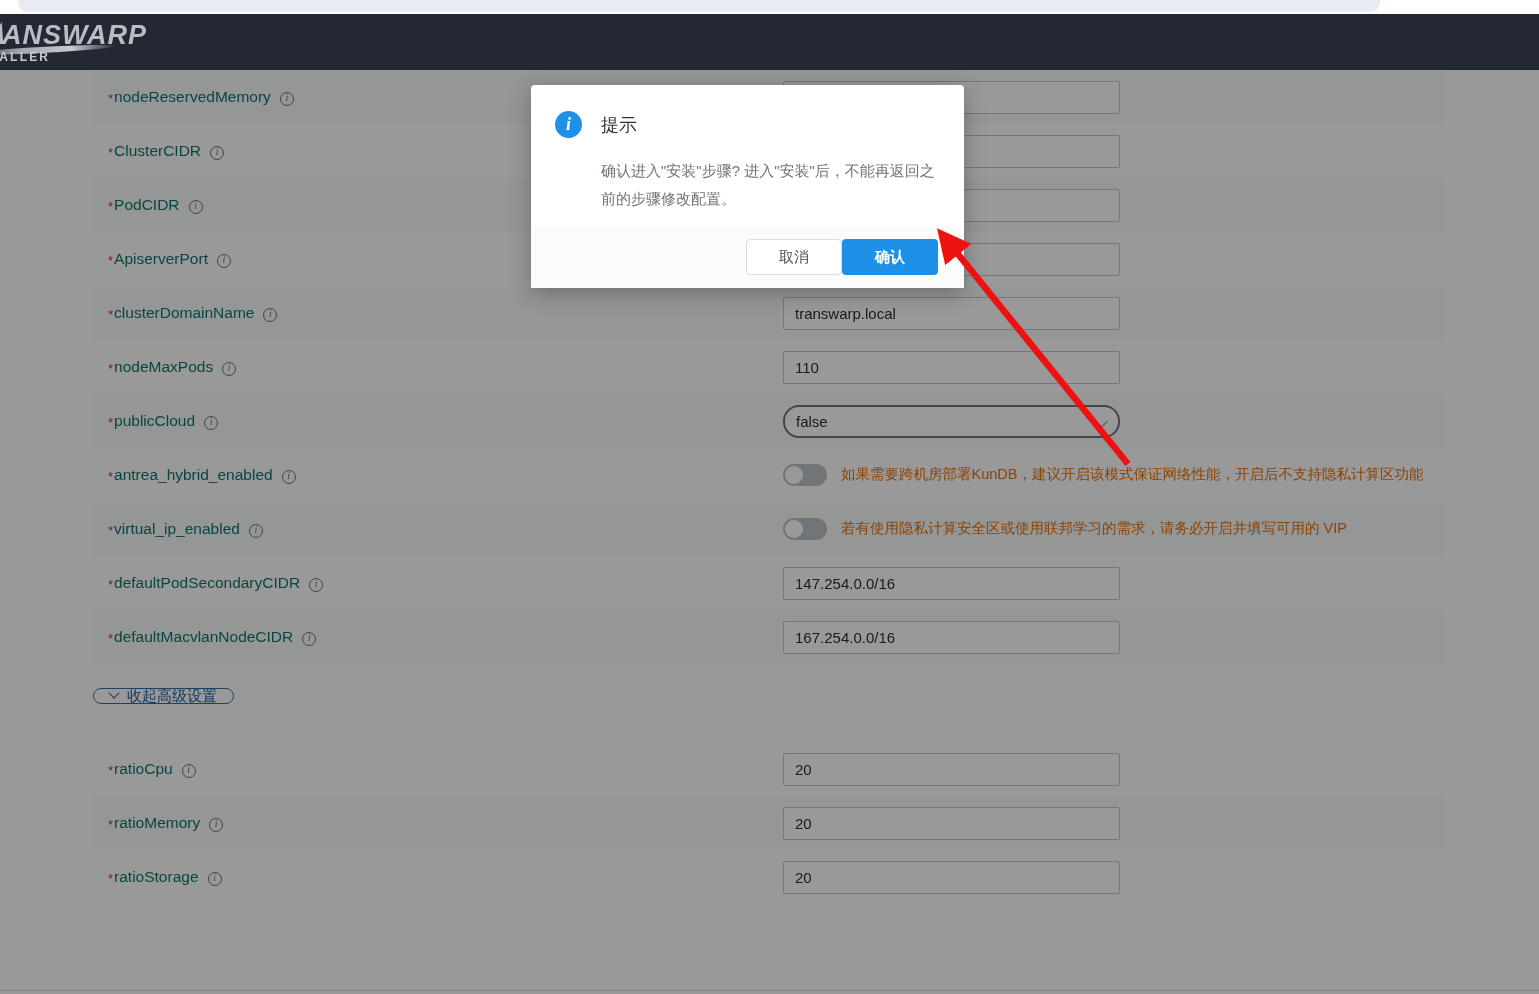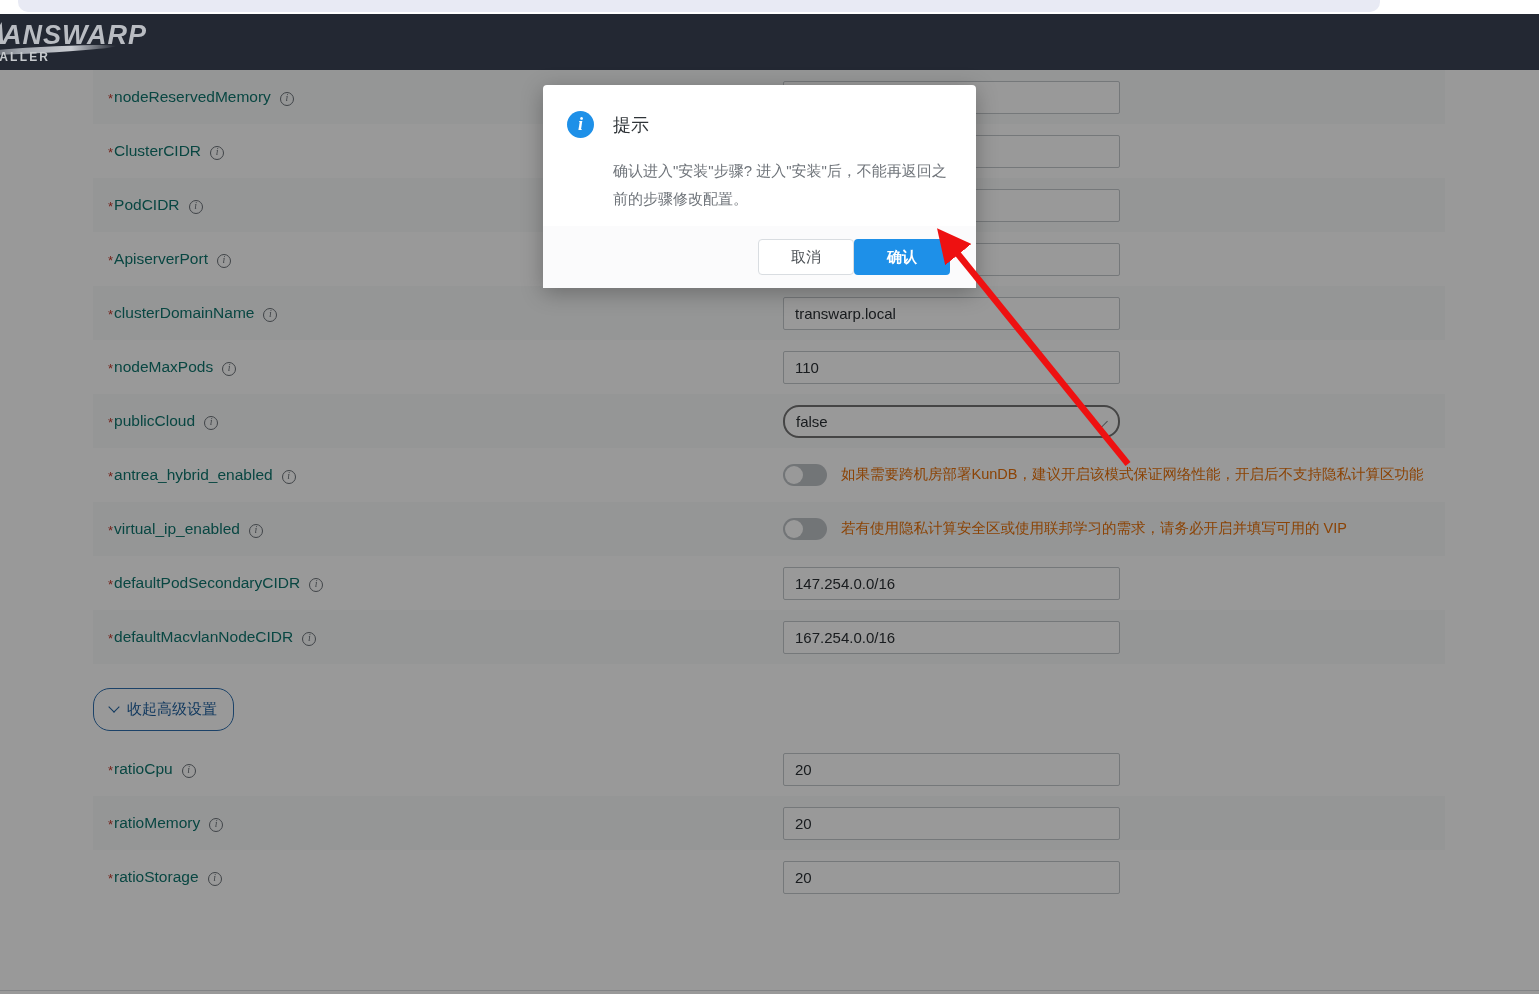--- a/index.html
+++ b/index.html
@@ -151,21 +151,21 @@
     color: #e8710a; font-size: 14.5px; line-height: 21px;
     max-width: 660px;
   }
 
   
   .adv-bar {
     position: absolute; left: 93px; top: 618px;
     display: flex; align-items: center;
   }
   .adv-btn {
-    height: 43px; padding: 0 16px;
+    height: 16px; padding: 0 16px;
     border: 1px solid #2f6fae;
     border-radius: 17px;
     background: #fff;
     color: #1d5f9e; font-size: 15px;
     display: flex; align-items: center; gap: 9px;
     font-family: "Liberation Sans", sans-serif;
     cursor: pointer;
   }
   .adv-chev {
     width: 8px; height: 8px;
@@ -196,21 +196,21 @@
   }
 
   
   .overlay {
     position: absolute; left: 0; top: 70px;
     width: 1539px; height: 924px;
     background: rgba(0,0,0,0.40);
     z-index: 50;
   }
   .modal {
-    position: absolute; left: 543px; top: 85px;
+    position: absolute; left: 531px; top: 85px;
     width: 433px; height: 203px;
     background: #ffffff;
     border-radius: 4px;
     box-shadow: 0 5px 22px rgba(0,0,0,0.28);
     z-index: 60;
   }
   .modal-title-row {
     position: absolute; left: 24px; top: 26px;
     display: flex; align-items: flex-start; gap: 19px;
   }

